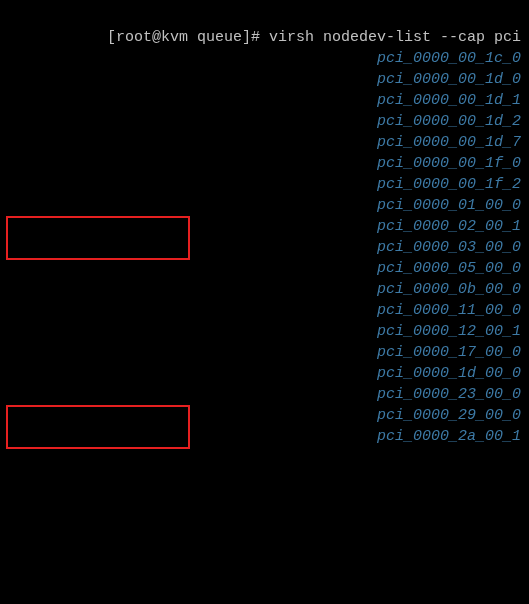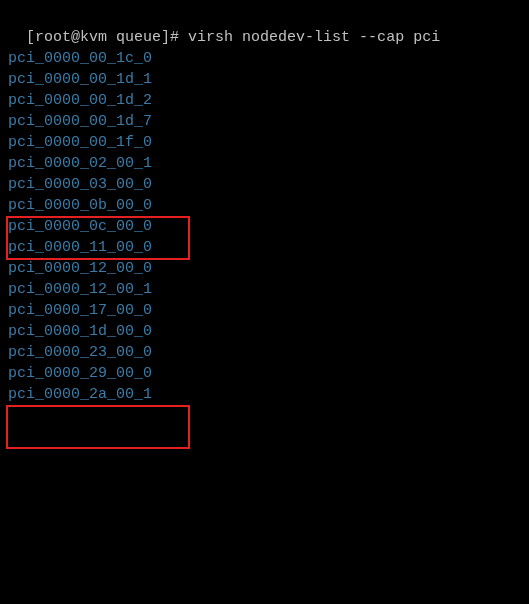--- a/index.html
+++ b/index.html
@@ -1,37 +1,39 @@
 <!DOCTYPE html>
 <html><head>
   <meta charset="utf-8">
   <style>
     * {
       margin: 0;
       padding: 0;
       box-sizing: border-box;
+      text-align: right;
     }
     body {
       background: #000;
       font-family: "Courier New", Consolas, monospace;
       font-size: 15px;
       line-height: 1.4;
       width: 529px;
       height: 604px;
       overflow: hidden;
       padding: 6px 8px;
       position: relative;
     }
     .prompt-line {
       color: #c0c0c0;
       white-space: pre;
     }
     .output-line {
       color: #3d7aa6;
       white-space: pre;
+      font-style: italic;
     }
     .highlight-box {
       position: absolute;
       border: 2px solid #e62020;
       background: transparent;
       pointer-events: none;
       left: 6px;
       width: 184px;
     }
     .box1 {
@@ -45,30 +47,32 @@
   </style>
 </head>
 <body>
 
 <div class="prompt-line">
   <span>[</span><span>root@kvm queue</span><span>]#</span> <span>virsh nodedev-list --cap pci</span>
 </div>
 
 <div id="output">
     <div class="output-line">pci_0000_00_1c_0</div>
+    <div class="output-line">pci_0000_00_1d_0</div>
     <div class="output-line">pci_0000_00_1d_1</div>
     <div class="output-line">pci_0000_00_1d_2</div>
     <div class="output-line">pci_0000_00_1d_7</div>
     <div class="output-line">pci_0000_00_1f_0</div>
+    <div class="output-line">pci_0000_00_1f_2</div>
+    <div class="output-line">pci_0000_01_00_0</div>
     <div class="output-line">pci_0000_02_00_1</div>
     <div class="output-line">pci_0000_03_00_0</div>
+    <div class="output-line">pci_0000_05_00_0</div>
     <div class="output-line">pci_0000_0b_00_0</div>
-    <div class="output-line">pci_0000_0c_00_0</div>
     <div class="output-line">pci_0000_11_00_0</div>
-    <div class="output-line">pci_0000_12_00_0</div>
     <div class="output-line">pci_0000_12_00_1</div>
     <div class="output-line">pci_0000_17_00_0</div>
     <div class="output-line">pci_0000_1d_00_0</div>
     <div class="output-line">pci_0000_23_00_0</div>
     <div class="output-line">pci_0000_29_00_0</div>
     <div class="output-line">pci_0000_2a_00_1</div>
   </div>
 
 <div class="highlight-box box1"></div>
 <div class="highlight-box box2"></div>

